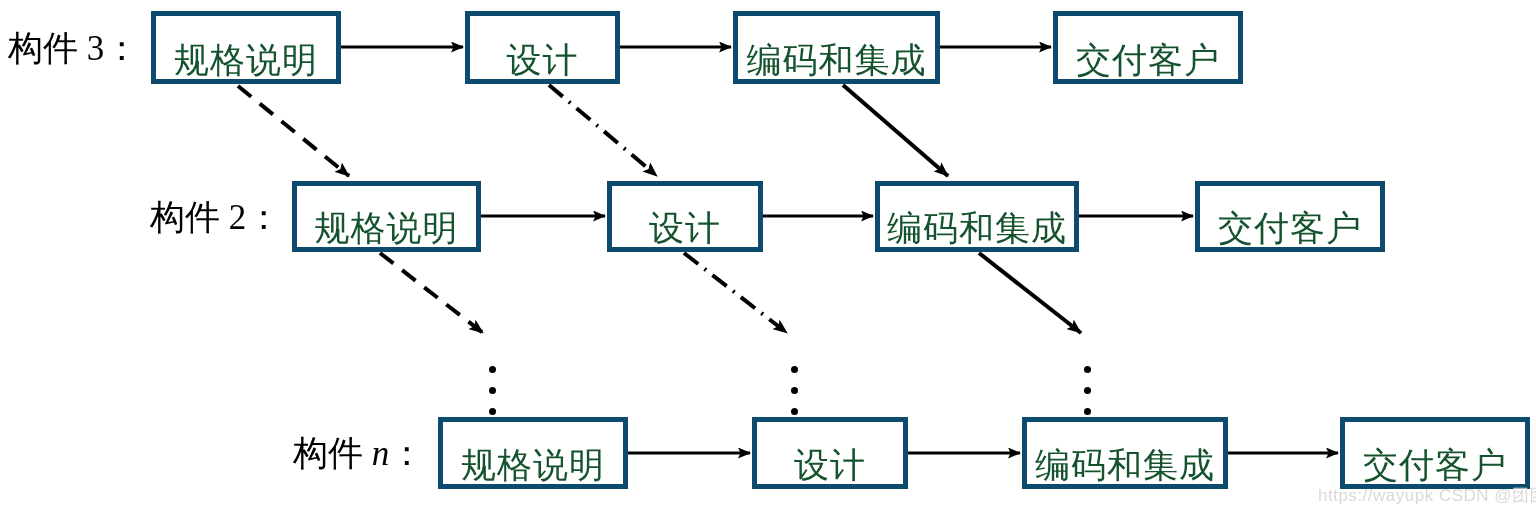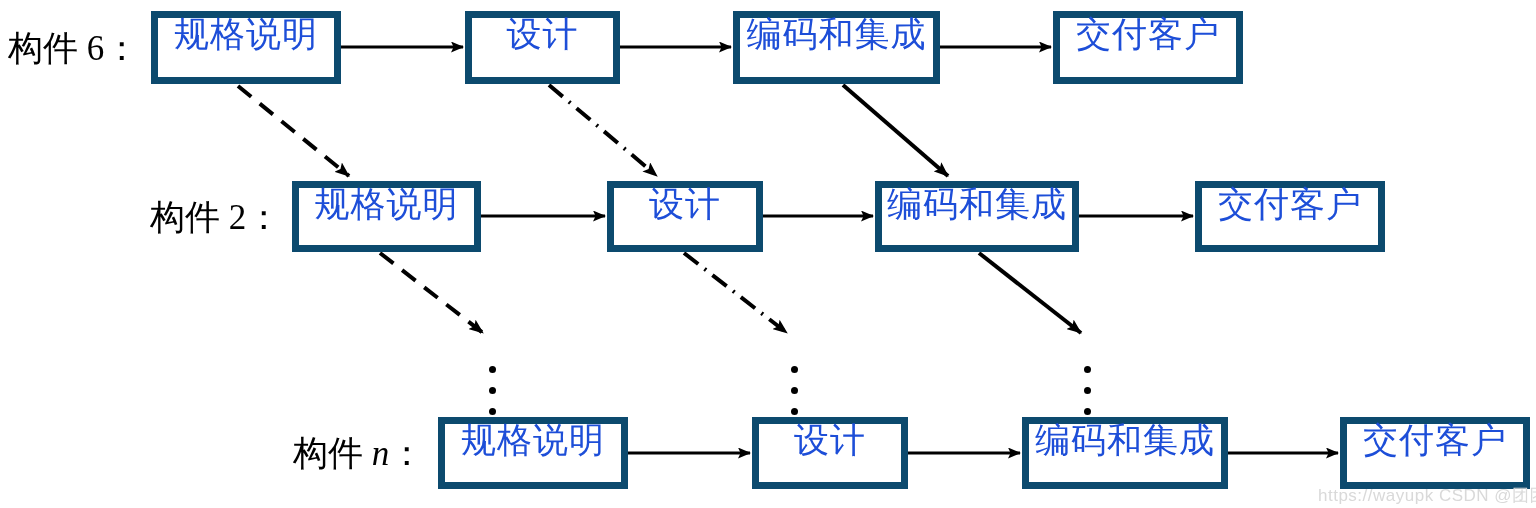--- a/index.html
+++ b/index.html
@@ -19,26 +19,26 @@
     position: absolute;
     left: 0;
     top: 0;
     width: 1536px;
     height: 508px;
     pointer-events: none;
   }
   .node {
     position: absolute;
     box-sizing: border-box;
-    border: 7px solid #0c4a6e;
+    border: 5px solid #0c4a6e;
     background: #ffffff;
     display: flex;
-    align-items: flex-start;
+    align-items: flex-end;
     justify-content: center;
-    color: #1d4ed8;
+    color: #14532d;
     font-size: 35px;
     line-height: 1;
     letter-spacing: 1px;
     font-family: "Liberation Serif", "DejaVu Serif", serif;
     white-space: nowrap;
   }
   .node span { display: block; transform: translateY(-1px); }
   .row-label {
     position: absolute;
     color: #000000;
@@ -109,21 +109,21 @@
     <line x1="549" y1="85" x2="657" y2="176" stroke="#000000" stroke-width="4" stroke-dasharray="18 8 2 8" marker-end="url(#ah2)"></line>
 
     <line x1="684" y1="253" x2="787" y2="333" stroke="#000000" stroke-width="4" stroke-dasharray="18 8 2 8" marker-end="url(#ah2)"></line>
 
     <line x1="843" y1="85" x2="948" y2="176" stroke="#000000" stroke-width="4" marker-end="url(#ah2)"></line>
 
     <line x1="979" y1="253" x2="1081" y2="333" stroke="#000000" stroke-width="4" marker-end="url(#ah2)"></line>
   </svg>
 
   <div class="row-label" style="left:8px; top:31px;">
-    <span>构件 6：</span>
+    <span>构件 3：</span>
   </div>
 
   <div class="node" style="left:151px; top:11px; width:190px; height:73px;">
     <span>规格说明</span>
   </div>
   <div class="node" style="left:465px; top:11px; width:155px; height:73px;">
     <span>设计</span>
   </div>
   <div class="node" style="left:733px; top:11px; width:207px; height:73px;">
     <span>编码和集成</span>

